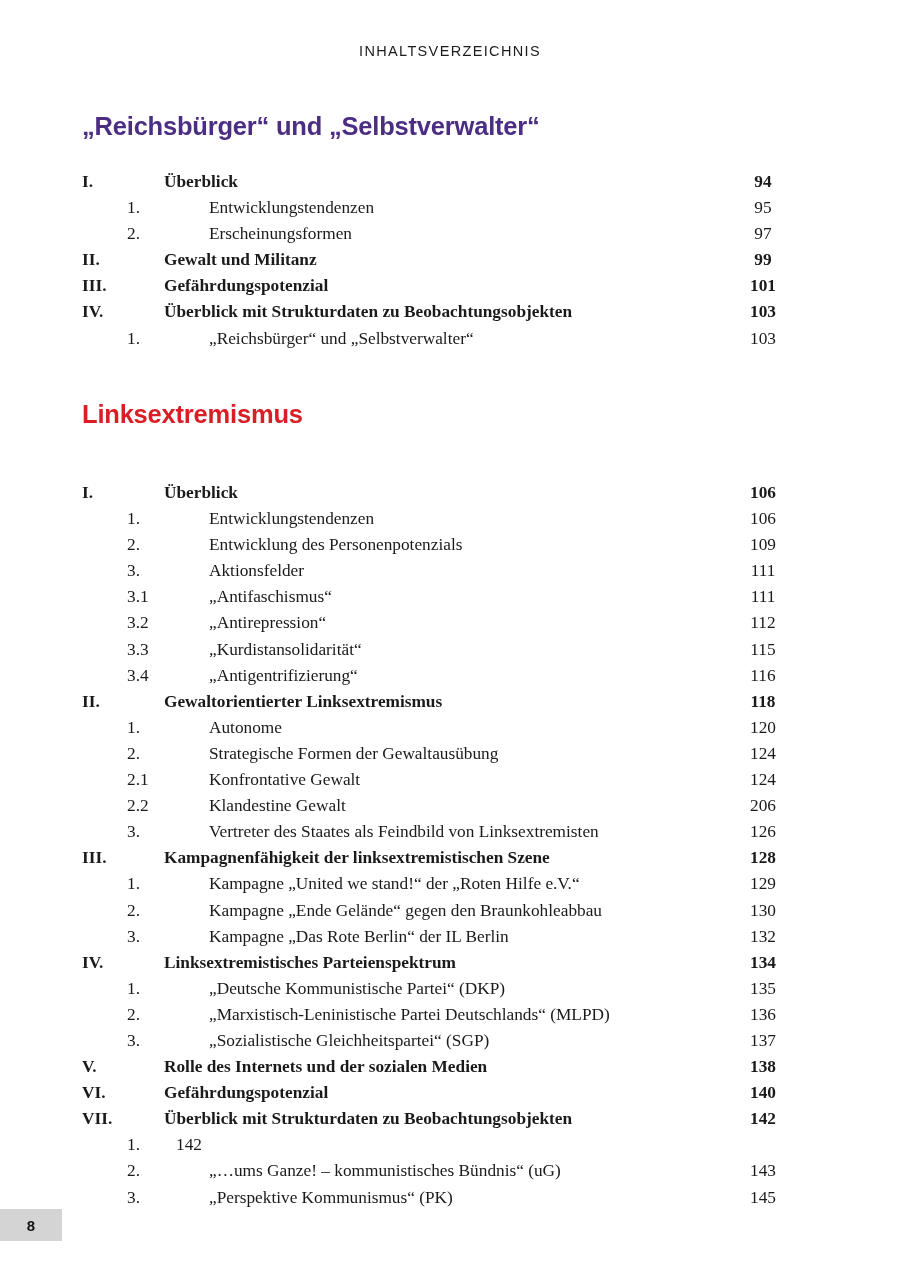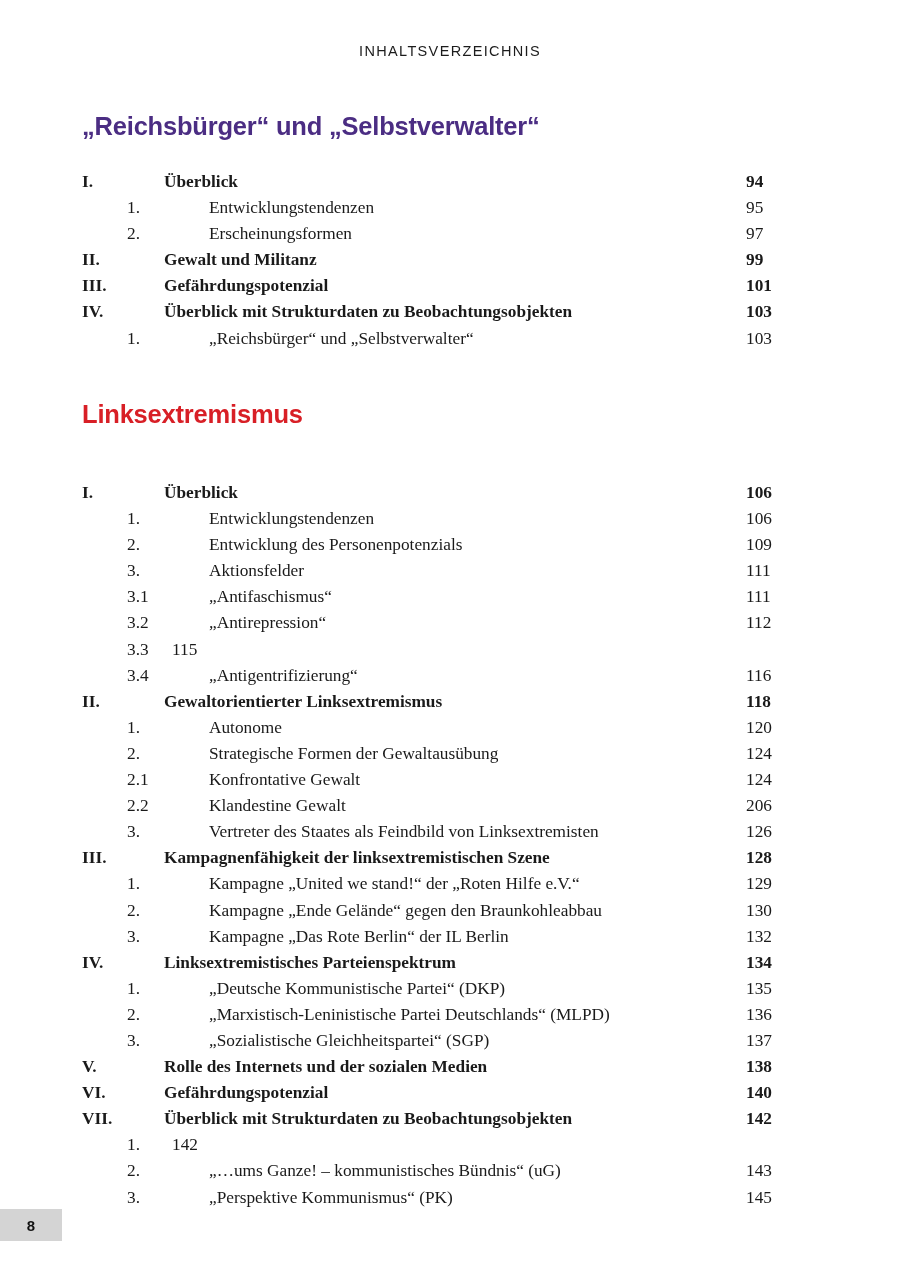--- a/index.html
+++ b/index.html
@@ -79,21 +79,21 @@
     text-align: left;
   }
   .toc-row .label {
     flex: 1 1 auto;
     white-space: nowrap;
     overflow: hidden;
     margin-left: 37px;
   }
   .toc-row .page-no {
     flex: 0 0 auto;
-    text-align: left;
+    text-align: center;
     min-width: 34px;
   }
 
   
   .lvl1 {
     font-size: 17.3px;
     font-weight: bold;
   }
   .lvl1 .num   { width: 45px; }
   .lvl1 .label { padding-right: 8px; }
@@ -204,20 +204,21 @@
           <span class="label">„Antifaschismus“</span>
           <span class="page-no">111</span>
         </li>
         <li class="toc-row lvl2">
           <span class="num">3.2</span>
           <span class="label">„Antirepression“</span>
           <span class="page-no">112</span>
         </li>
         <li class="toc-row lvl2">
           <span class="num">3.3</span>
+          <span class="label">„Kurdistansolidarität“</span>
           <span class="page-no">115</span>
         </li>
         <li class="toc-row lvl2">
           <span class="num">3.4</span>
           <span class="label">„Antigentrifizierung“</span>
           <span class="page-no">116</span>
         </li>
         <li class="toc-row lvl1">
           <span class="num">II.</span>
           <span class="label">Gewaltorientierter Linksextremismus</span>

